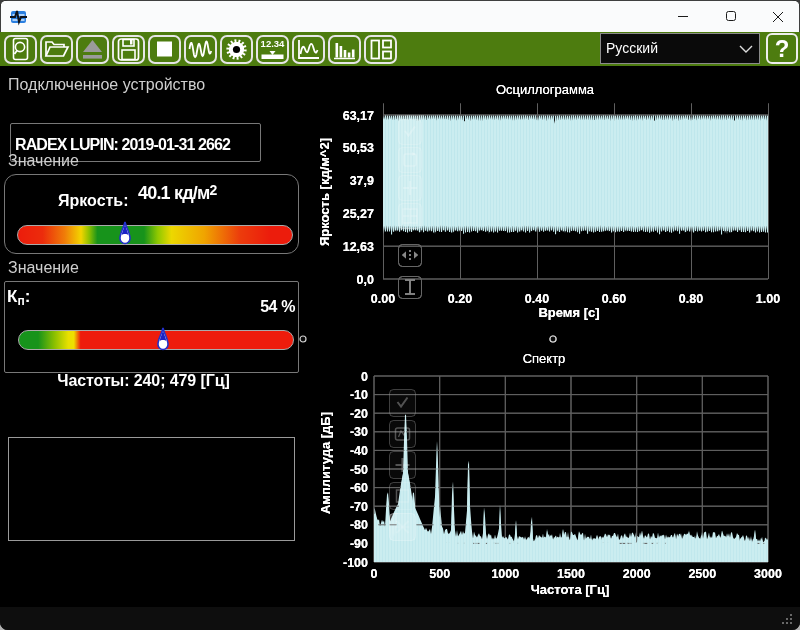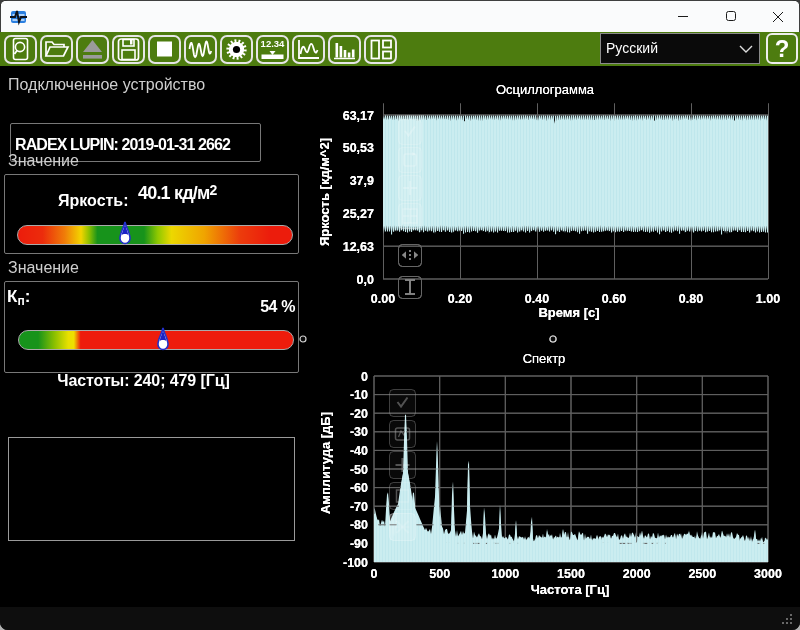--- a/index.html
+++ b/index.html
@@ -101,21 +101,21 @@
     <div style="position:absolute;left:766px;top:1px;width:32px;height:31px;border:2px solid #eee;border-radius:6px;text-align:center;">
       <span style="font-size:24px;font-weight:bold;color:#fff;line-height:27px;">?</span>
     </div>
   </div>
   <div id="content">
     <div class="lab" style="left:8px;top:10px;">Подключенное устройство</div>
     <div class="box" style="left:10px;top:34px;width:251px;height:39px;margin-top:23px;">
       <div class="bld" style="font-size:16px;letter-spacing:-0.9px;text-align:center;line-height:42px;margin-left:-26px;">RADEX LUPIN: 2019-01-31 2662</div>
     </div>
     <div class="lab" style="left:8px;top:86px;">Значение</div>
-    <div class="box" style="left:4px;top:108px;width:295px;height:80px;">
+    <div class="box" style="left:4px;top:108px;width:295px;height:80px;border-radius:12px;">
       <span class="bld" style="position:absolute;left:53px;top:17px;font-size:16px;">Яркость:</span>
       <span class="bld" style="position:absolute;left:133px;top:7px;font-size:18px;letter-spacing:-0.8px;">40.1 кд/м<span style="font-size:14px;vertical-align:4px;">2</span></span>
       <div style="position:absolute;left:12px;top:50px;width:276px;height:20px;border:1.5px solid #aaa;border-radius:10px;background:linear-gradient(to right,#ec1c0c 0%,#ec2c0c 9%,#f07c08 17%,#f3d400 23%,#8cc000 26%,#17931b 29%,#17931b 46%,#8fc800 51%,#ecd800 56%,#f0a400 68%,#ec3c0c 81%,#ec1c0c 92%);"></div>
       <svg style="left:113px;top:46px;" width="14" height="26" viewBox="0 0 14 26">
         <path d="M7 1 C8.2 7 12 11.5 12 17.5 A5 5 0 1 1 2 17.5 C2 11.5 5.8 7 7 1 Z" fill="#fff" stroke="#2230cc" stroke-width="1.6"></path>
         <path d="M7 2.5 C7.8 7 9.8 10.5 10.3 14 C9.5 12.5 4.5 12.5 3.7 14 C4.2 10.5 6.2 7 7 2.5 Z" fill="#1b23c4"></path>
       </svg>
     </div>
     <div class="lab" style="left:8px;top:193px;">Значение</div>
     <div class="box" style="left:4px;top:215px;width:295px;height:92px;">

